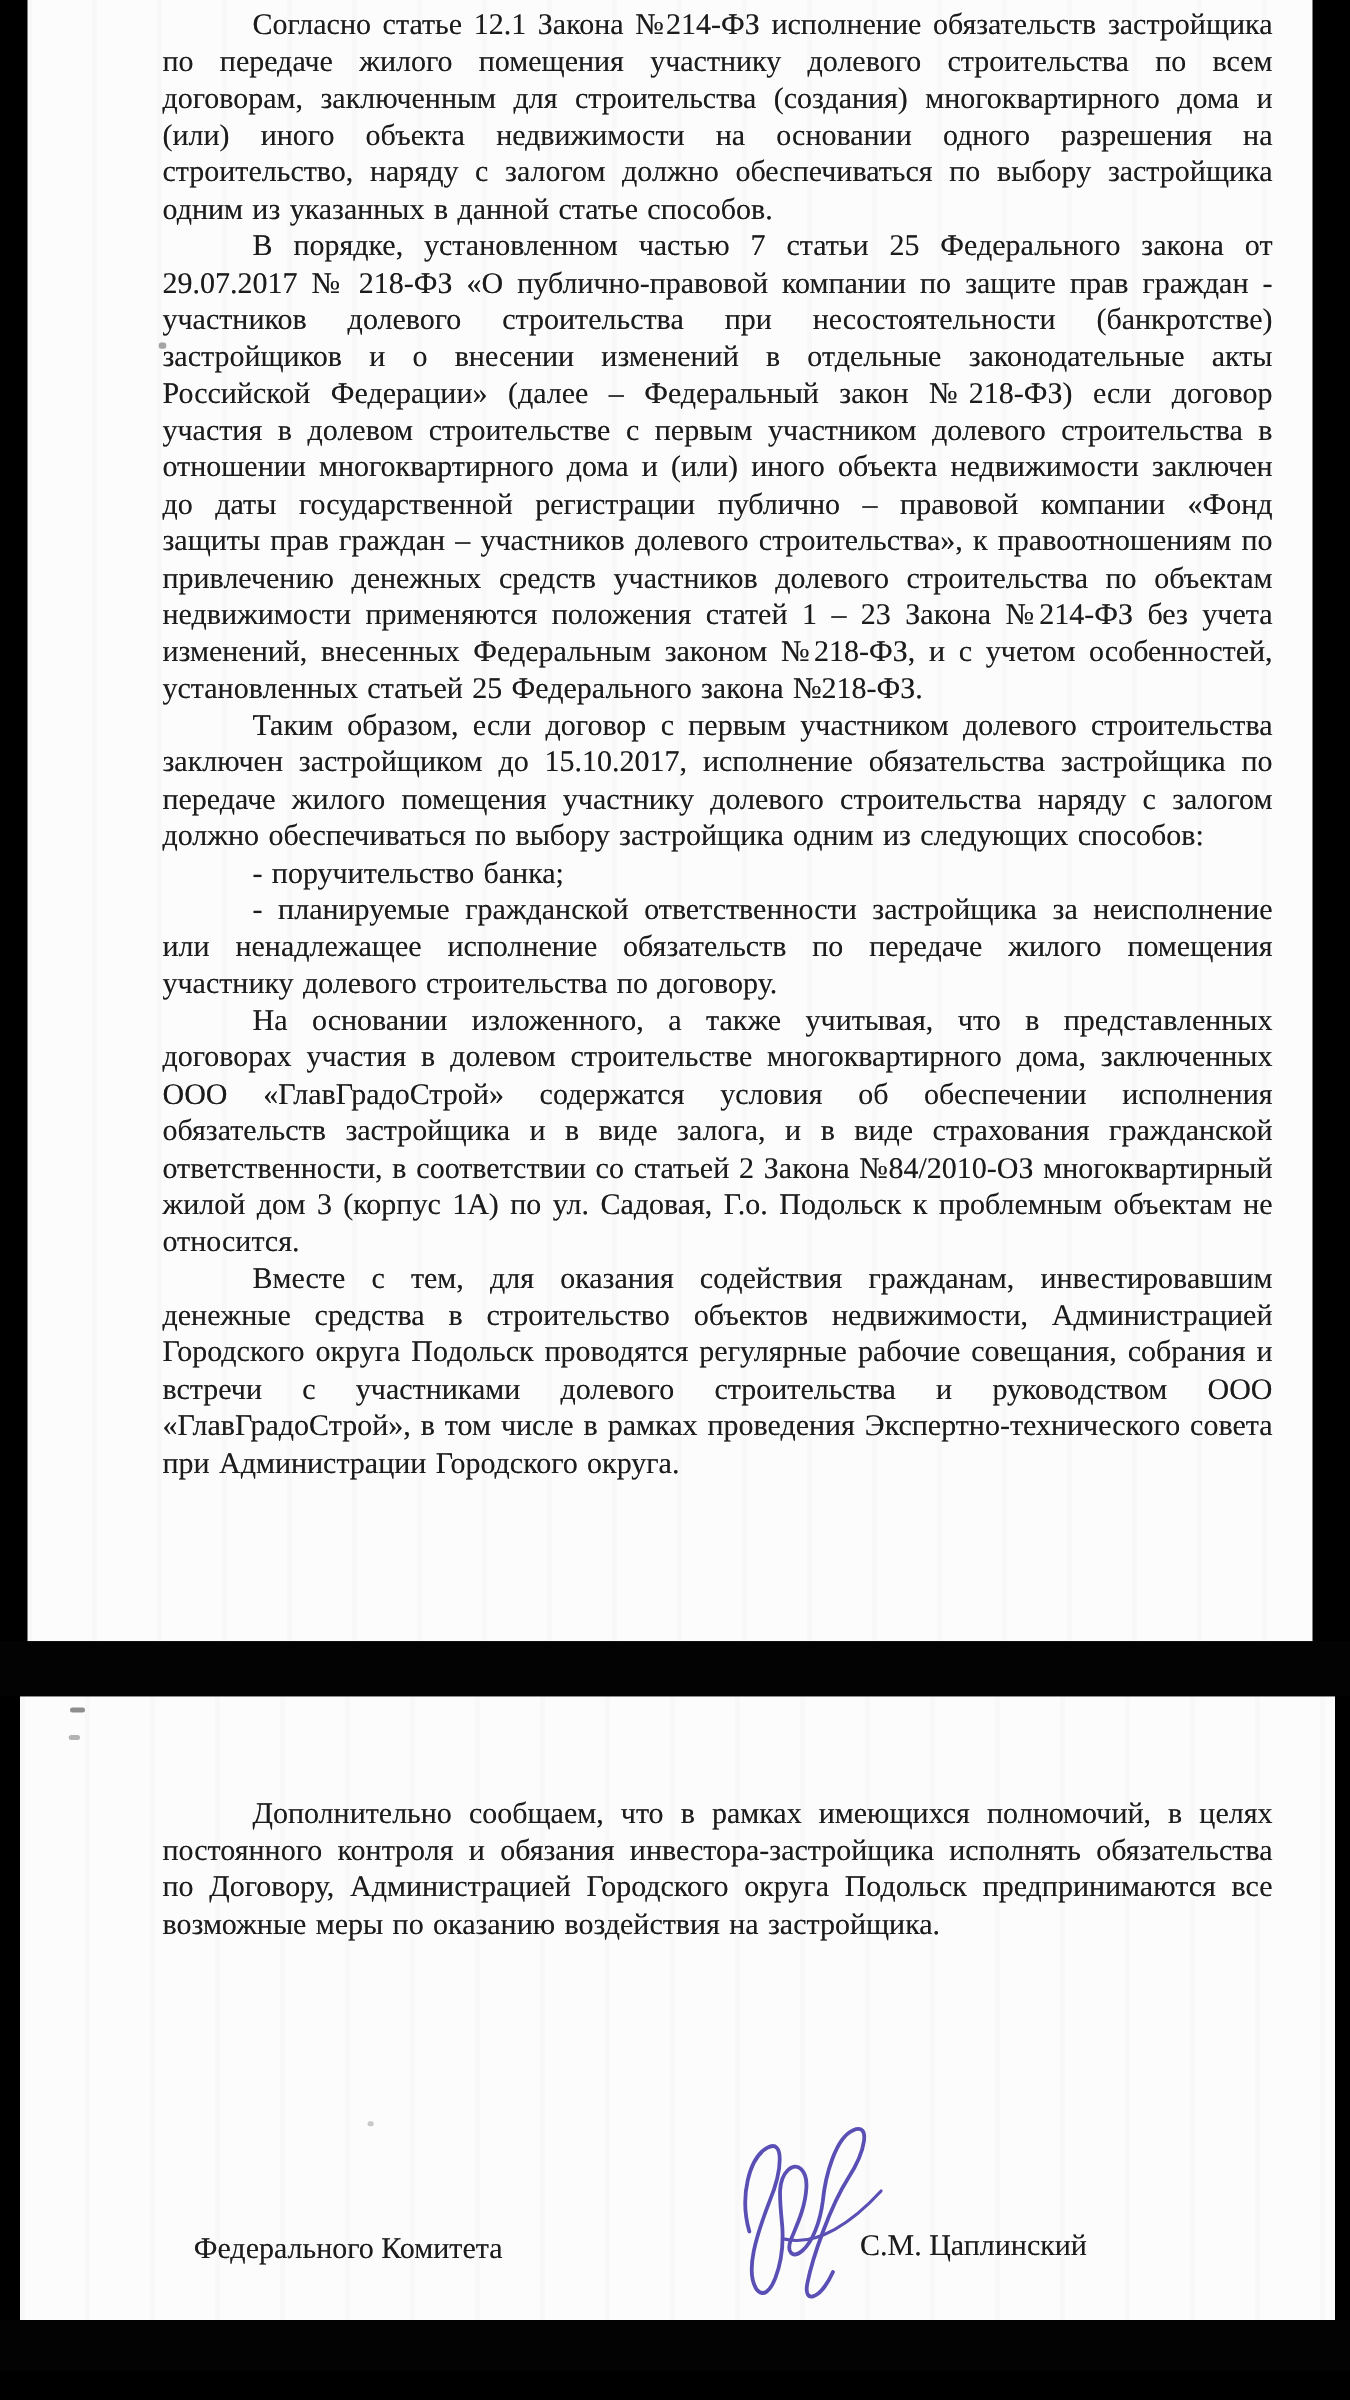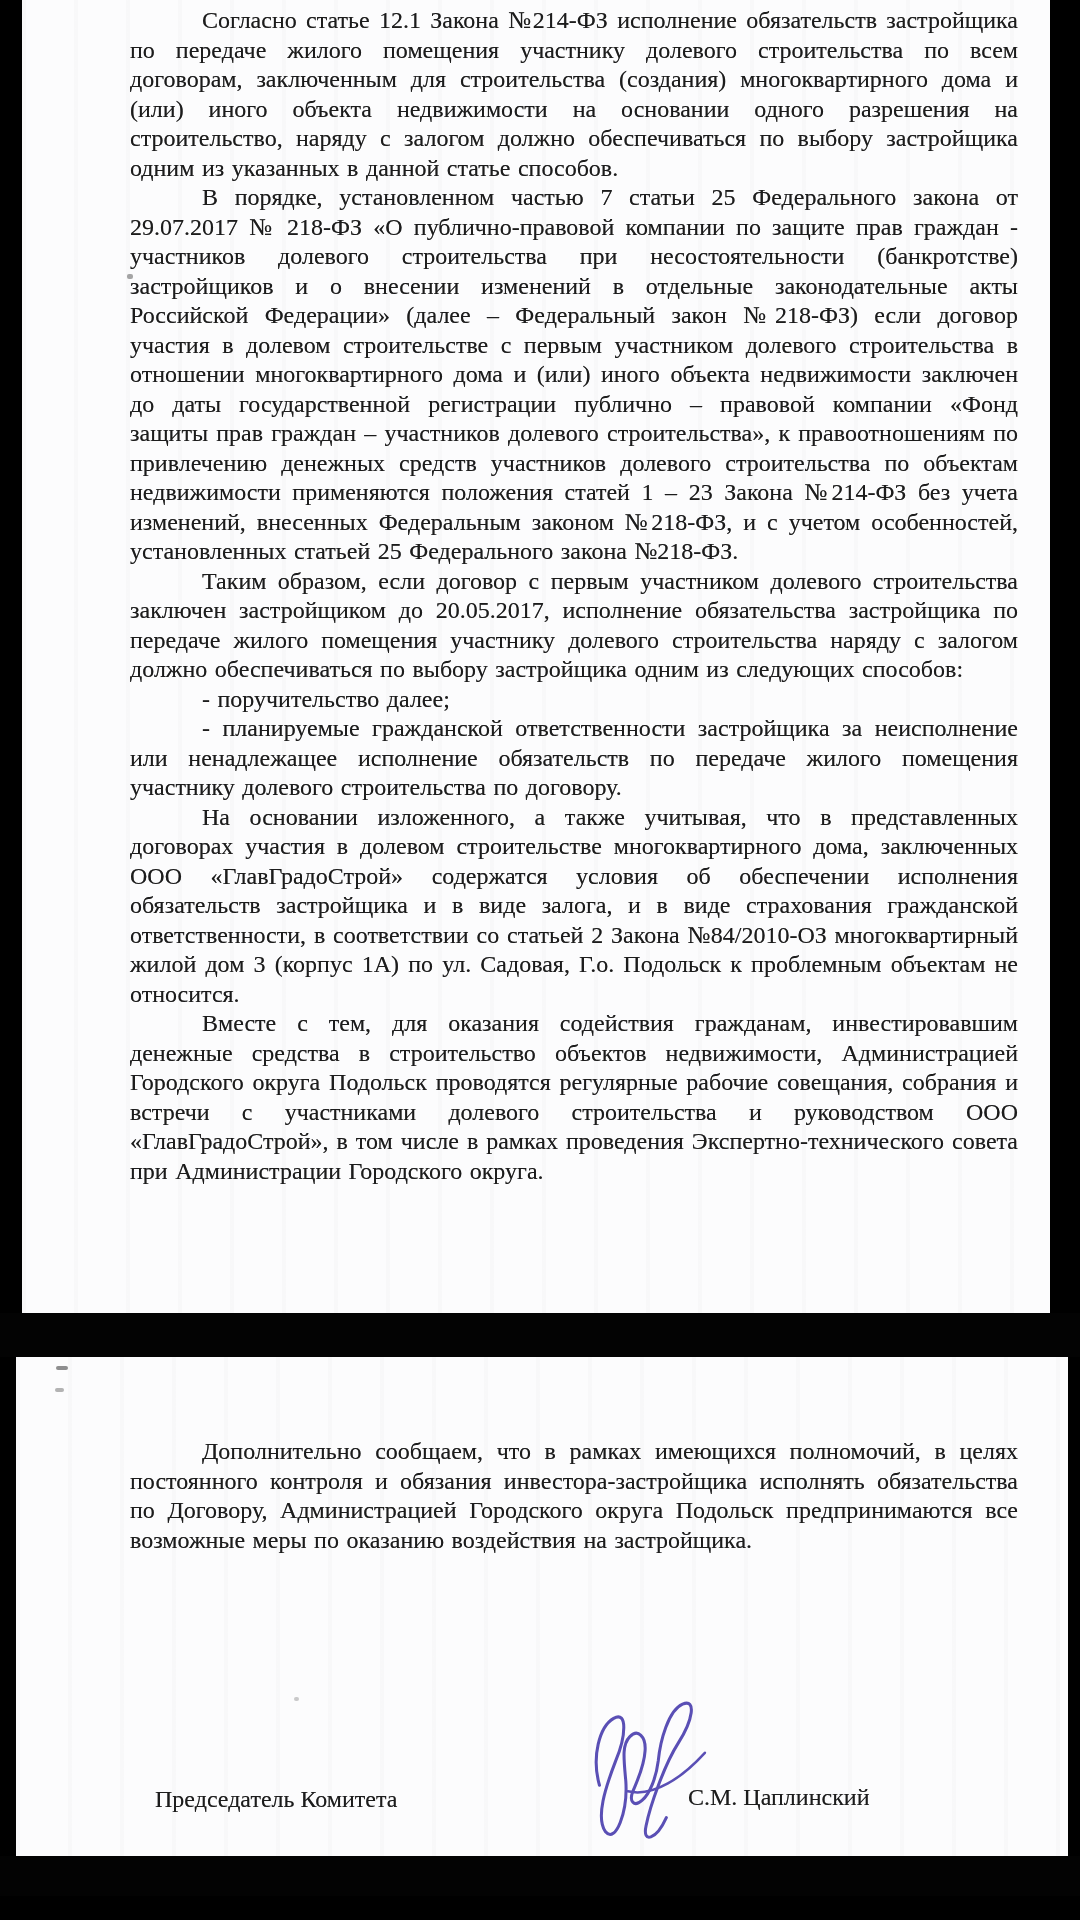--- a/index.html
+++ b/index.html
@@ -53,34 +53,34 @@
 
   <div class="sheet page1">
   </div>
 
   <div class="sheet page2">
   </div>
 
   <div class="textblock tb1">
     <p class="para">Согласно статье 12.1 Закона №214-ФЗ исполнение обязательств застройщика по передаче жилого помещения участнику долевого строительства по всем договорам, заключенным для строительства (создания) многоквартирного дома и (или) иного объекта недвижимости на основании одного разрешения на строительство, наряду с залогом должно обеспечиваться по выбору застройщика одним из указанных в данной статье способов.</p>
     <p class="para">В порядке, установленном частью 7 статьи 25 Федерального закона от 29.07.2017 № 218-ФЗ «О публично-правовой компании по защите прав граждан - участников долевого строительства при несостоятельности (банкротстве) застройщиков и о внесении изменений в отдельные законодательные акты Российской Федерации» (далее – Федеральный закон №218-ФЗ) если договор участия в долевом строительстве с первым участником долевого строительства в отношении многоквартирного дома и (или) иного объекта недвижимости заключен до даты государственной регистрации публично – правовой компании «Фонд защиты прав граждан – участников долевого строительства», к правоотношениям по привлечению денежных средств участников долевого строительства по объектам недвижимости применяются положения статей 1 – 23 Закона №214-ФЗ без учета изменений, внесенных Федеральным законом №218-ФЗ, и с учетом особенностей, установленных статьей 25 Федерального закона №218-ФЗ.</p>
-    <p class="para">Таким образом, если договор с первым участником долевого строительства заключен застройщиком до 20.05.2017, исполнение обязательства застройщика по передаче жилого помещения участнику долевого строительства наряду с залогом должно обеспечиваться по выбору застройщика одним из следующих способов:</p>
-    <p class="para">- поручительство далее;</p>
+    <p class="para">Таким образом, если договор с первым участником долевого строительства заключен застройщиком до 15.10.2017, исполнение обязательства застройщика по передаче жилого помещения участнику долевого строительства наряду с залогом должно обеспечиваться по выбору застройщика одним из следующих способов:</p>
+    <p class="para">- поручительство банка;</p>
     <p class="para">- планируемые гражданской ответственности застройщика за неисполнение или ненадлежащее исполнение обязательств по передаче жилого помещения участнику долевого строительства по договору.</p>
     <p class="para">На основании изложенного, а также учитывая, что в представленных договорах участия в долевом строительстве многоквартирного дома, заключенных ООО «ГлавГрадоСтрой» содержатся условия об обеспечении исполнения обязательств застройщика и в виде залога, и в виде страхования гражданской ответственности, в соответствии со статьей 2 Закона №84/2010-ОЗ многоквартирный жилой дом 3 (корпус 1А) по ул. Садовая, Г.о. Подольск к проблемным объектам не относится.</p>
     <p class="para">Вместе с тем, для оказания содействия гражданам, инвестировавшим денежные средства в строительство объектов недвижимости, Администрацией Городского округа Подольск проводятся регулярные рабочие совещания, собрания и встречи с участниками долевого строительства и руководством ООО «ГлавГрадоСтрой», в том числе в рамках проведения Экспертно-технического совета при Администрации Городского округа.</p>
   </div>
 
   <div class="band mid"></div>
 
   <div class="textblock tb2">
     <p class="para">Дополнительно сообщаем, что в рамках имеющихся полномочий, в целях постоянного контроля и обязания инвестора-застройщика исполнять обязательства по Договору, Администрацией Городского округа Подольск предпринимаются все возможные меры по оказанию воздействия на застройщика.</p>
   </div>
 
-  <div class="sig-title">Председатель Комитета</div>
+  <div class="sig-title">Федерального Комитета</div>
 
   <svg class="sig-ink" viewBox="0 0 140 150" fill="none">
     <path d="M 30 92 C 22 64, 30 34, 44 26 C 58 18, 56 44, 46 68 C 36 94, 26 124, 36 138
              C 46 150, 58 118, 56 88 C 54 66, 52 52, 60 44 C 68 36, 76 44, 75 58
              C 74 74, 67 88, 63 98 C 59 108, 64 114, 72 107 C 80 100, 86 84, 88 68
              C 90 48, 98 18, 112 12 C 126 6, 122 28, 108 50 C 94 72, 80 112, 76 132
              C 72 150, 86 146, 96 124" stroke="#5a4fb5" stroke-width="3" stroke-linecap="round"></path>
     <path d="M 58 98 C 84 104, 112 84, 134 60" stroke="#5a4fb5" stroke-width="2.5" stroke-linecap="round"></path>
   </svg>
 

